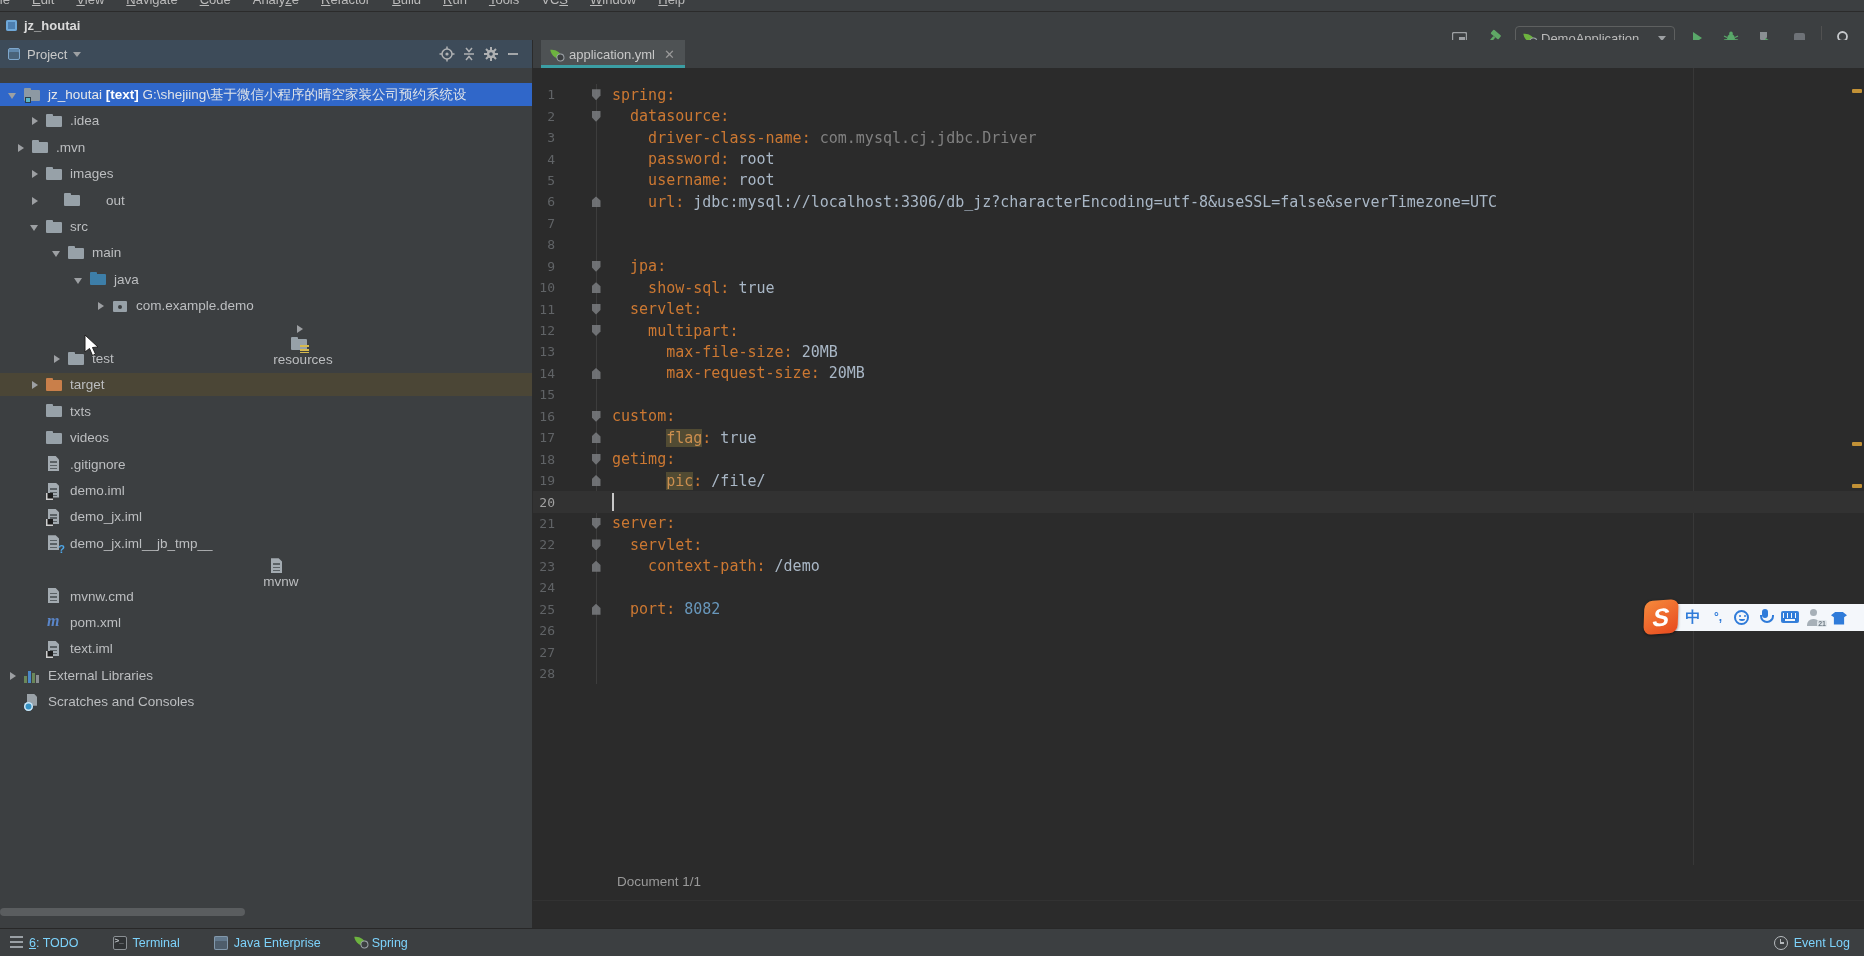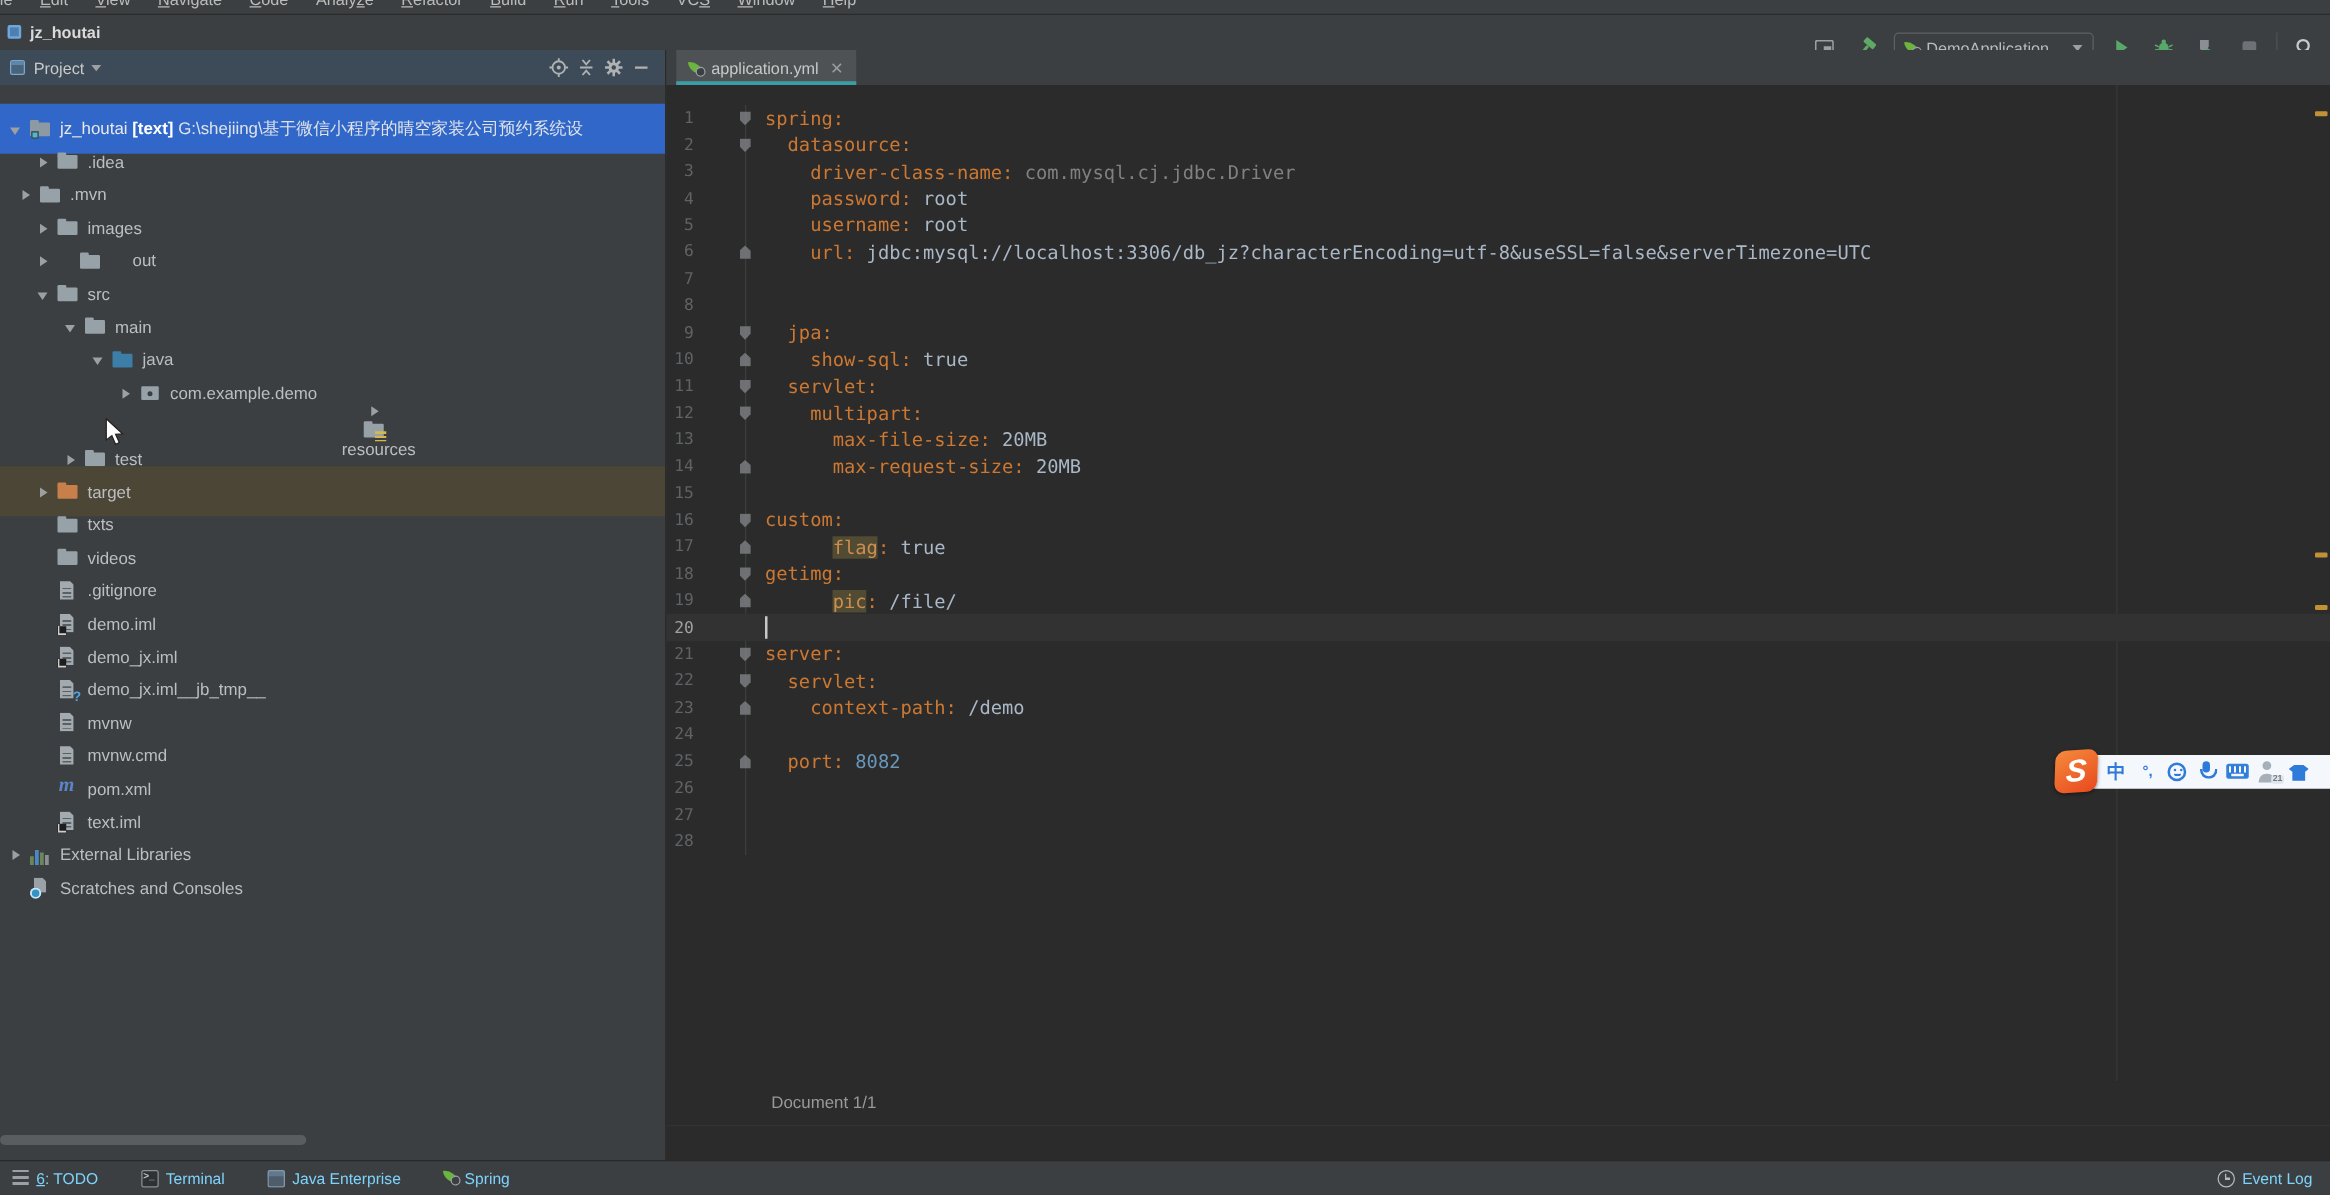--- a/index.html
+++ b/index.html
@@ -39,21 +39,21 @@
                    border-right:1px solid #2b2b2b; overflow:hidden; }
   #project-header { height:28px; background:#3d4b59; display:flex; align-items:center; padding:0 8px; }
   #project-header .ph-icon { width:12px; height:12px; background:#49637a; border:1px solid #7ea7cc;
                              border-radius:2px; margin-right:7px;
                              box-shadow:inset 0 3px 0 #5f87ab; }
   #project-title { color:#c9c9c9; font-size:13px; margin-right:6px; }
   #project-header .spacer { flex:1; }
   .ph-btn { display:flex; align-items:center; justify-content:center; width:22px; height:22px; }
 
   #tree { position:absolute; left:0; top:43px; right:0; }
-  .row { position:absolute; left:0; right:0; height:40px; display:flex; align-items:center;
+  .row { position:absolute; left:0; right:0; height:23px; display:flex; align-items:center;
          color:#bcbec0; font-size:13.5px; white-space:nowrap; }
   .row.selected { background:#3067c9; color:#e8e8e8; }
   .row.hovered  { background:#4b4636; }
   .arrow { width:10px; display:inline-block; margin-right:6px; flex:none; }
   .arr-c { width:0; height:0; border-top:4px solid transparent; border-bottom:4px solid transparent;
            border-left:6px solid #9da0a3; margin-left:2px; }
   .arr-e { width:0; height:0; border-left:4px solid transparent; border-right:4px solid transparent;
            border-top:6px solid #9da0a3; margin-top:2px; }
   .tree-icon { width:17px; height:16px; margin-right:7px; flex:none; position:relative; }
 
@@ -404,21 +404,21 @@
         </span>
         <span>demo_jx.iml</span>
       </div>
       <div class="row" style="top: 448.8px; padding-left: 30px;">
         <span class="arrow"></span>
         <span class="tree-icon ic-file unk">
           <i>?</i>
         </span>
         <span>demo_jx.iml__jb_tmp__</span>
       </div>
-      <div class="row" style="top: 475.2px; padding-left: 30px;">
+      <div class="row" style="top: 475.2px; padding-left: 30px; flex-direction: column;">
         <span class="arrow"></span>
         <span class="tree-icon ic-file"></span>
         <span>mvnw</span>
       </div>
       <div class="row" style="top: 501.6px; padding-left: 30px;">
         <span class="arrow"></span>
         <span class="tree-icon ic-file"></span>
         <span>mvnw.cmd</span>
       </div>
       <div class="row" style="top: 528px; padding-left: 30px;">

